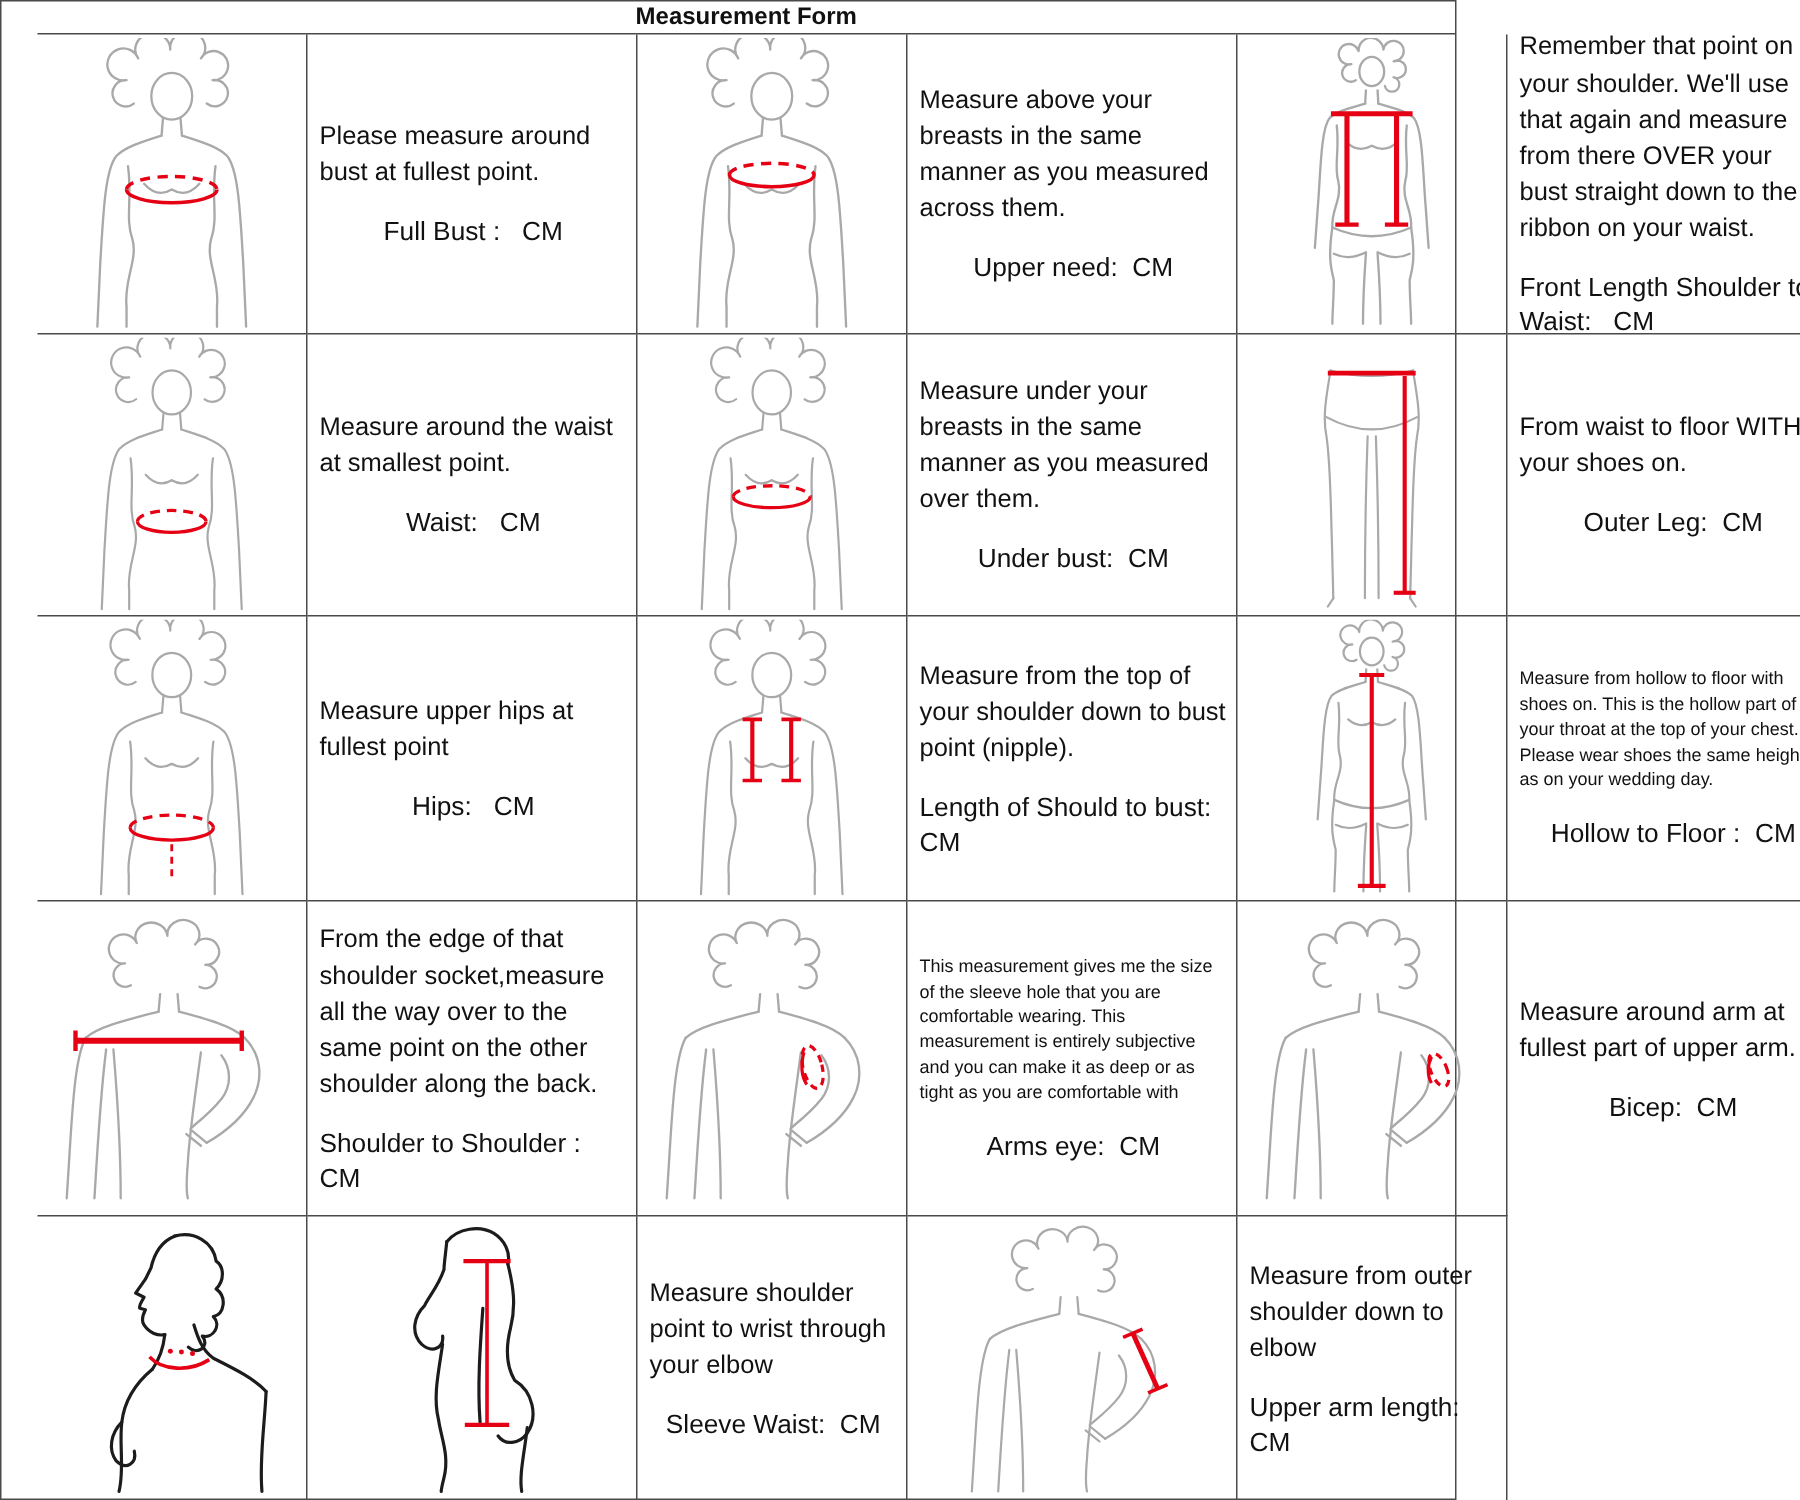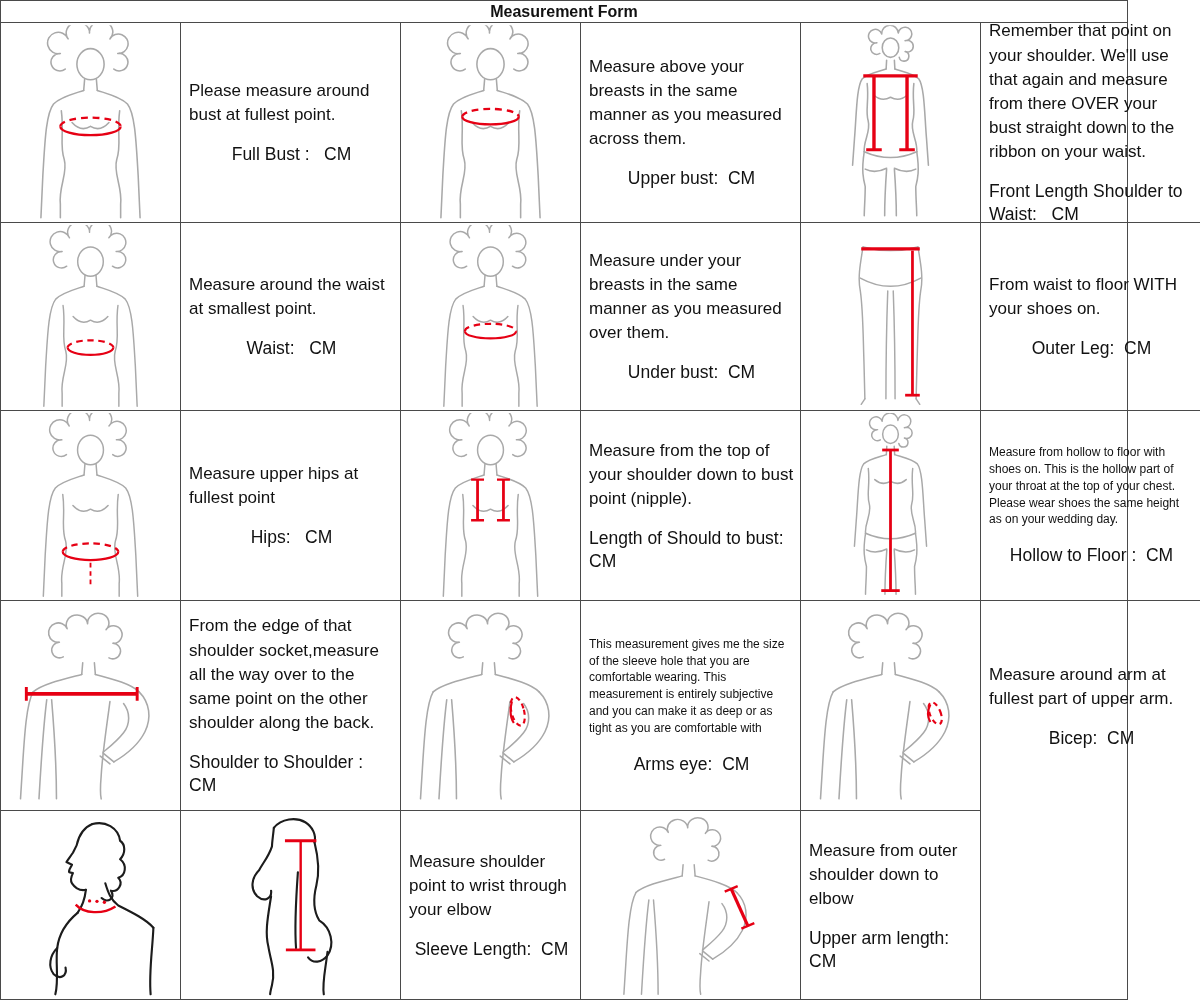--- a/index.html
+++ b/index.html
@@ -1,18 +1,18 @@
 <!DOCTYPE html>
 <html style="--red: #e60014; --gray: #a9a9a9; --dark: #1c1c1c; --border: #4a4a4a; --text: #111111;"><head>
 <meta charset="utf-8">
 <style>
   :root{ --red:#e60014; --gray:#a9a9a9; --dark:#1c1c1c; --border:#4a4a4a; --text:#111; }
   *{box-sizing:border-box;margin:0;padding:0;}
   body{width:1200px;height:1000px;background:#fff;font-family:"Liberation Sans",sans-serif;color:var(--text);}
-  .sheet{width:1128px;height:1000px;border:1px solid var(--border);}
+  .sheet{width:971px;height:1000px;border:1px solid var(--border);padding-left:24px;}
   .title{height:22px;line-height:21px;text-align:center;font-weight:bold;font-size:16px;border-bottom:1px solid var(--border);}
   .grid{display:grid;width:100%;height:977px;
         grid-template-columns:180px 220px 180px 220px 180px 219px;
         grid-template-rows:200px 188px 190px 210px 189px;}
   .cell{border-right:1px solid var(--border);border-bottom:1px solid var(--border);overflow:hidden;}
   .cell:nth-child(6n){border-right:none;}
   .grid .cell:nth-last-child(-n+6){border-bottom:none;}
   .img{padding:2px;}
   .img svg{width:100%;height:100%;display:block;}
   .text{display:flex;flex-direction:column;justify-content:center;gap:16px;padding:6px 6px 6px 8px;align-items:center;}
@@ -123,21 +123,21 @@
     </div>
     <div class="cell img">
       <svg viewBox="0 0 180 200">
           <use href="#sym-torso"></use>
         <path class="red" stroke-width="2.4" d="M61,94 A29,8 0 0,0 119,94"></path>
         <path class="red" stroke-width="2.4" stroke-dasharray="7,5" d="M61,94 A29,8 0 0,1 119,94"></path>
       </svg>
     </div>
     <div class="cell text">
       <div class="desc">Measure above your breasts in the same manner as you measured across them.</div>
-      <div class="label">Upper bust:  CM</div>
+      <div class="label">Upper need:  CM</div>
     </div>
     <div class="cell img">
       <svg viewBox="0 0 180 200">
           <use href="#sym-full"></use>
         <path class="red" stroke-width="3.5" d="M62,52 L118,52"></path>
         <path class="red" stroke-width="3.5" d="M73,52 L73,128 M107,52 L107,128"></path>
         <path class="red" stroke-width="3" d="M65,128 L81,128 M99,128 L115,128"></path>
       </svg>
     </div>
     <div class="cell text">
@@ -262,21 +262,21 @@
     <div class="cell img">
       <svg viewBox="0 0 180 200">
           <use href="#sym-side"></use>
         <path class="red" stroke-width="3" d="M84,30 L118,30"></path>
         <path class="red" stroke-width="2.6" d="M101,30 L101,148"></path>
         <path class="red" stroke-width="3" d="M85,148 L117,148"></path>
       </svg>
     </div>
     <div class="cell text">
       <div class="desc">Measure shoulder point to wrist through your elbow</div>
-      <div class="label">Sleeve Length:  CM</div>
+      <div class="label">Sleeve Waist:  CM</div>
     </div>
     <div class="cell img">
       <svg viewBox="0 0 180 200">
           <use href="#sym-akimbo"></use>
         <path class="red" stroke-width="3.5" d="M134,82 L152,122"></path>
         <path class="red" stroke-width="2.6" d="M141,79 L127,85 M159,119 L145,125"></path>
       </svg>
     </div>
     <div class="cell text">
       <div class="desc">Measure from outer shoulder down to elbow</div>

